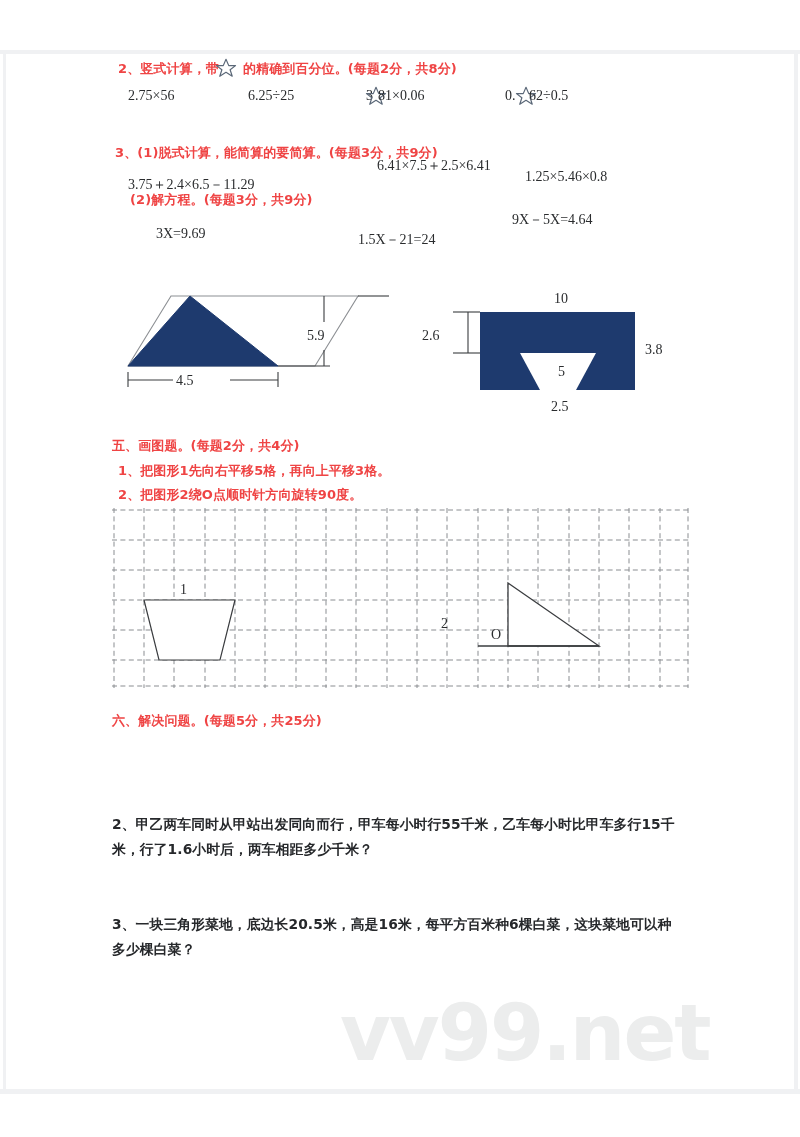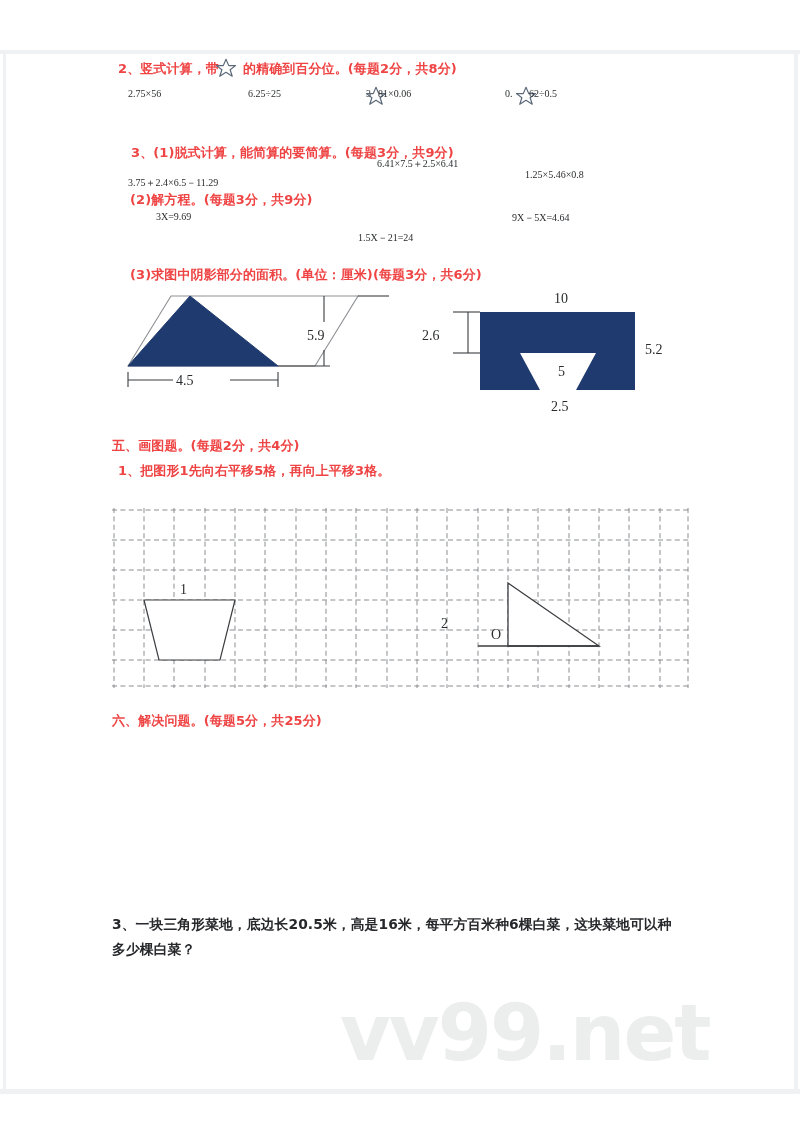--- a/index.html
+++ b/index.html
@@ -46,21 +46,21 @@
   .cn {
     font-family: "DejaVu Sans", "Liberation Sans", sans-serif;
     font-weight: bold;
     font-size: 13px;
     color: #ef4444;
     white-space: nowrap;
     letter-spacing: 0.1px;
   }
   .num {
     font-family: "Liberation Serif", "DejaVu Serif", serif;
-    font-size: 10px;
+    font-size: 14px;
     color: #2a2c2e;
     white-space: nowrap;
   }
   .label {
     font-family: "Liberation Serif", "DejaVu Serif", serif;
     font-size: 14px;
     color: #2a2c2e;
   }
   .para {
     font-family: "DejaVu Sans", "Liberation Sans", sans-serif;
@@ -121,33 +121,32 @@
   <div class="abs num" style="left:378px; top:88px;">81×0.06</div>
 
   <div class="abs num" style="left:505px; top:88px;">0.</div>
   <div class="star" style="left:515px; top:85px;">
     <svg viewBox="0 0 24 24">
         <polygon points="12,2.5 15,9.4 22.4,9.4 16.5,13.9 18.8,21 12,16.7 5.2,21 7.5,13.9 1.6,9.4 9,9.4" fill="none" stroke="#5b6878" stroke-width="1.3" stroke-linejoin="round"></polygon>
       </svg>
   </div>
   <div class="abs num" style="left:529px; top:88px;">62÷0.5</div>
 
-  <div class="abs cn" style="left:115px; top:144px;margin-left:16px;">3、(1)脱式计算，能简算的要简算。(每题3分，共9分)</div>
+  <div class="abs cn" style="left:115px; top:144px;">3、(1)脱式计算，能简算的要简算。(每题3分，共9分)</div>
 
   <div class="abs num" style="left:128px; top:169px;margin-top:7px;">3.75＋2.4×6.5－11.29</div>
   <div class="abs num" style="left:345px; top:157px;margin-left:32px;">6.41×7.5＋2.5×6.41</div>
   <div class="abs num" style="left:525px; top:169px;">1.25×5.46×0.8</div>
 
   <div class="abs cn" style="left:130px; top:191px;">(2)解方程。(每题3分，共9分)</div>
 
-  <div class="abs num" style="left:156px; top:211px;">3X=9.69</div>
+  <div class="abs num" style="left:156px; top:226px;">3X=9.69</div>
   <div class="abs num" style="left:358px; top:211px;margin-top:20px;">1.5X－21=24</div>
   <div class="abs num" style="left:512px; top:211px;">9X－5X=4.64</div>
 
-  <div class="abs cn" style="left:130px; top:266px;">(3)求图中阴影部分的面积。(单位：厘米)(每题3分，共6分)</div>
 
   <svg class="abs fig" style="left:118px; top:288px;" width="300" height="110" viewBox="0 0 300 110">
 
     <polygon points="10,78 53,8 240,8 197,78" fill="none" stroke="#8c8f93" stroke-width="1.1"></polygon>
 
     <polygon points="10,78 72,8 160,78" fill="#1e3a6e" stroke="#1e3a6e" stroke-width="1"></polygon>
 
     <line x1="10" y1="84" x2="10" y2="99" stroke="#3a3c3f" stroke-width="1.1"></line>
     <line x1="160" y1="84" x2="160" y2="99" stroke="#3a3c3f" stroke-width="1.1"></line>
     <line x1="10" y1="92" x2="55" y2="92" stroke="#3a3c3f" stroke-width="1.1"></line>
@@ -164,27 +163,28 @@
   <svg class="abs fig" style="left:448px; top:307px;" width="230" height="90" viewBox="0 0 230 90">
     <rect x="32" y="5" width="155" height="78" fill="#1e3a6e"></rect>
 
     <polygon points="72,46 148,46 128,83 92,83" fill="#ffffff"></polygon>
 
     <line x1="5" y1="5" x2="32" y2="5" stroke="#3a3c3f" stroke-width="1.1"></line>
     <line x1="5" y1="46" x2="32" y2="46" stroke="#3a3c3f" stroke-width="1.1"></line>
     <line x1="20" y1="5" x2="20" y2="46" stroke="#3a3c3f" stroke-width="1.1"></line>
   </svg>
   <div class="abs label" style="left:554px; top:291px;">10</div>
-  <div class="abs label" style="left:645px; top:342px;">5.2</div>
+  <div class="abs label" style="left:645px; top:342px;">3.8</div>
   <div class="abs label" style="left:422px; top:328px;">2.6</div>
   <div class="abs label" style="left:558px; top:364px;">5</div>
   <div class="abs label" style="left:551px; top:399px;">2.5</div>
 
   <div class="abs cn" style="left:112px; top:437px;">五、画图题。(每题2分，共4分)</div>
   <div class="abs cn" style="left:118px; top:462px;">1、把图形1先向右平移5格，再向上平移3格。</div>
+  <div class="abs cn" style="left:118px; top:486px;">2、把图形2绕O点顺时针方向旋转90度。</div>
 
   <div class="gridwrap">
     <svg class="fig" width="578" height="180" viewBox="0 0 578 180">
       <g stroke="#8a8d91" stroke-width="1" stroke-dasharray="5,3.4">
 
         <line x1="2" y1="0" x2="2" y2="180"></line>
         <line x1="32" y1="0" x2="32" y2="180"></line>
         <line x1="62" y1="0" x2="62" y2="180"></line>
         <line x1="93" y1="0" x2="93" y2="180"></line>
         <line x1="123" y1="0" x2="123" y2="180"></line>
@@ -219,18 +219,19 @@
       <line x1="366" y1="138" x2="487" y2="138" stroke="#3a3c3f" stroke-width="1.3"></line>
     </svg>
     <div class="abs label" style="left:68px; top:74px;">1</div>
     <div class="abs label" style="left:329px; top:108px;">2</div>
     <div class="abs label" style="left:379px; top:119px;">O</div>
   </div>
 
   <div class="abs cn" style="left:112px; top:712px;">六、解决问题。(每题5分，共25分)</div>
 
 
+  <div class="abs para" style="left:112px; top:812px; width:572px;">2、甲乙两车同时从甲站出发同向而行，甲车每小时行55千米，乙车每小时比甲车多行15千米，行了1.6小时后，两车相距多少千米？</div>
 
   <div class="abs para" style="left:112px; top:912px; width:572px;">3、一块三角形菜地，底边长20.5米，高是16米，每平方百米种6棵白菜，这块菜地可以种多少棵白菜？</div>
 
   <div class="watermark">vv99.net</div>
 
 </div>
 
 </body></html>

